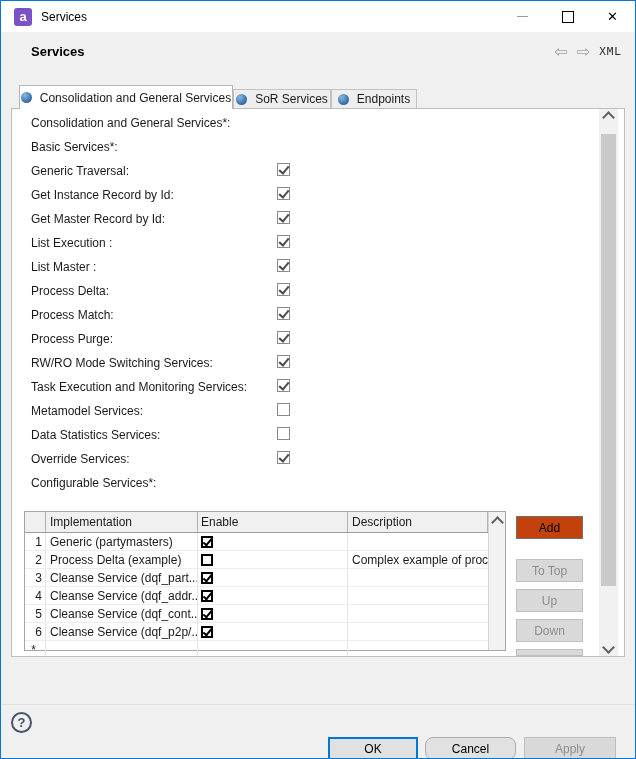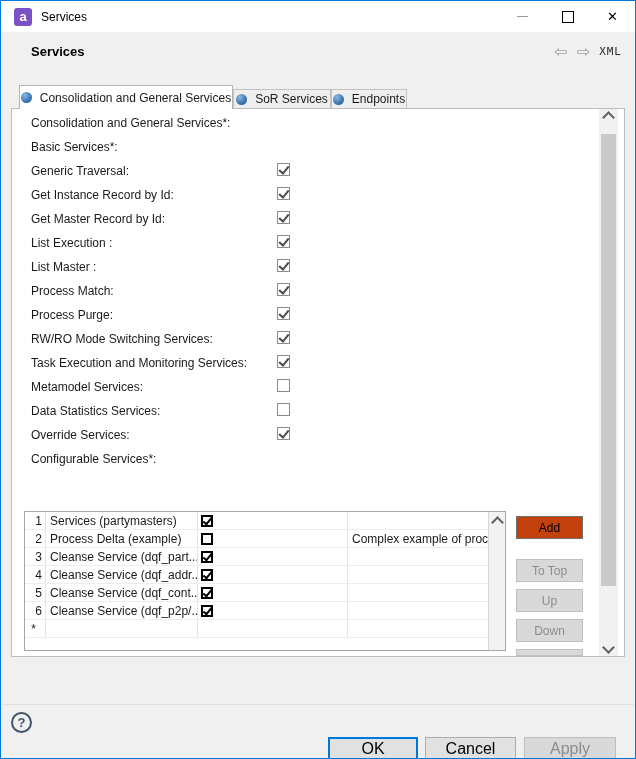--- a/index.html
+++ b/index.html
@@ -20,21 +20,21 @@
   .page-title{margin-left:29px;font-weight:bold;font-size:13px;color:#000;}
   .header-right{margin-left:auto;margin-right:12px;display:flex;align-items:center;gap:9px;}
   .nav-arrow{font-size:16px;color:#9f9f9f;line-height:1;}
   .xml-label{font-family:"DejaVu Sans Mono",monospace;font-size:11px;color:#2b2b2b;letter-spacing:1px;}
 
   
   .tab{position:absolute;box-sizing:border-box;display:flex;align-items:center;justify-content:center;gap:8px;font-size:12px;}
   .tab-active{left:18px;top:84px;width:214px;height:24px;background:#ffffff;border:1px solid #b5b5b5;border-bottom:none;z-index:3;}
   .tab-inactive{top:88px;height:19px;background:#eeeeee;border:1px solid #c2c2c2;border-bottom:none;z-index:2;}
   .tab-sor{left:232px;width:98px;}
-  .tab-end{left:330px;width:76px;text-align:center;}
+  .tab-end{left:330px;width:86px;text-align:center;}
   .sphere{width:11px;height:11px;border-radius:50%;background:radial-gradient(circle at 35% 30%, #8cb8e2, #3a76ad 60%, #1f4e7d);}
 
   
   .panel{position:absolute;left:10px;top:107px;width:614px;height:549px;box-sizing:border-box;background:#ffffff;border:1px solid #bdbdbd;z-index:1;}
   .panel-inner{position:relative;width:100%;height:100%;overflow:hidden;}
 
   
   .form-rows{position:absolute;left:0;top:3px;width:560px;}
   .form-row{position:relative;height:24px;}
   .form-label{position:absolute;left:19px;top:4px;white-space:nowrap;}
@@ -68,23 +68,23 @@
   
   .v-scroll{position:absolute;left:587px;top:0;width:19px;height:547px;background:#f1f1f1;}
   .v-scroll .arrow-box{position:absolute;left:0;width:19px;height:17px;display:flex;align-items:center;justify-content:center;}
   .v-scroll .arrow-top{top:0;}
   .v-scroll .arrow-bottom{bottom:0;}
   .v-thumb{position:absolute;left:2px;top:25px;width:15px;height:452px;background:#c9c9c9;}
 
   
   .footer-sep{position:absolute;left:1px;right:1px;top:703px;height:1px;background:#e0e0e0;}
   .help-circle{position:absolute;left:10px;top:711px;width:21px;height:21px;box-sizing:border-box;border:2px solid #44546A;border-radius:50%;color:#44546A;font-weight:bold;font-size:13px;display:flex;align-items:center;justify-content:center;}
-  .dlg-btn{position:absolute;top:736px;height:23px;box-sizing:border-box;display:flex;align-items:center;justify-content:center;font-size:16px;background:#e1e1e1;border:1px solid #adadad;color:#000;}
+  .dlg-btn{position:absolute;top:736px;height:23px;box-sizing:border-box;display:flex;align-items:center;justify-content:center;font-size:12px;background:#e1e1e1;border:1px solid #adadad;color:#000;}
   .btn-ok{left:327px;width:90px;border:2px solid #0078D7;}
-  .btn-cancel{left:424px;width:91px;}
+  .btn-cancel{left:424px;width:91px;border-radius:8px;}
   .btn-apply{left:523px;width:92px;background:#d9d9d9;border:1px solid #bfbfbf;color:#8c8c8c;}
 </style>
 </head>
 <body>
 
 <div class="window">
 
   <div class="titlebar">
     <div class="app-icon">a</div>
     <div class="win-title">Services</div>
@@ -157,20 +157,26 @@
               <i class="check"></i>
             </span>
           </div>
           <div class="form-row">
             <span class="form-label">List Master :</span>
             <span class="cb">
               <i class="check"></i>
             </span>
           </div>
           <div class="form-row">
+            <span class="form-label">Process Delta:</span>
+            <span class="cb">
+              <i class="check"></i>
+            </span>
+          </div>
+          <div class="form-row">
             <span class="form-label">Process Match:</span>
             <span class="cb">
               <i class="check"></i>
             </span>
           </div>
           <div class="form-row">
             <span class="form-label">Process Purge:</span>
             <span class="cb">
               <i class="check"></i>
             </span>
@@ -201,23 +207,29 @@
               <i class="check"></i>
             </span>
           </div>
           <div class="form-row">
             <span class="form-label">Configurable Services*:</span>
           </div>
         </div>
 
       <div class="table">
         <div class="t-grid" id="t-grid">
+          <div class="t-row header">
+            <div class="t-cell c-num"></div>
+            <div class="t-cell c-impl">Implementation</div>
+            <div class="t-cell c-enable">Enable</div>
+            <div class="t-cell c-desc">Description</div>
+          </div>
         <div class="t-row">
               <div class="t-cell c-num">1</div>
-              <div class="t-cell c-impl">Services (partymasters)</div>
+              <div class="t-cell c-impl">Generic (partymasters)</div>
               <div class="t-cell c-enable">
                 <span class="tcb">
                   <i class="check"></i>
                 </span>
               </div>
               <div class="t-cell c-desc"></div>
             </div>
             <div class="t-row">
               <div class="t-cell c-num">2</div>
               <div class="t-cell c-impl">Process Delta (example)</div>

